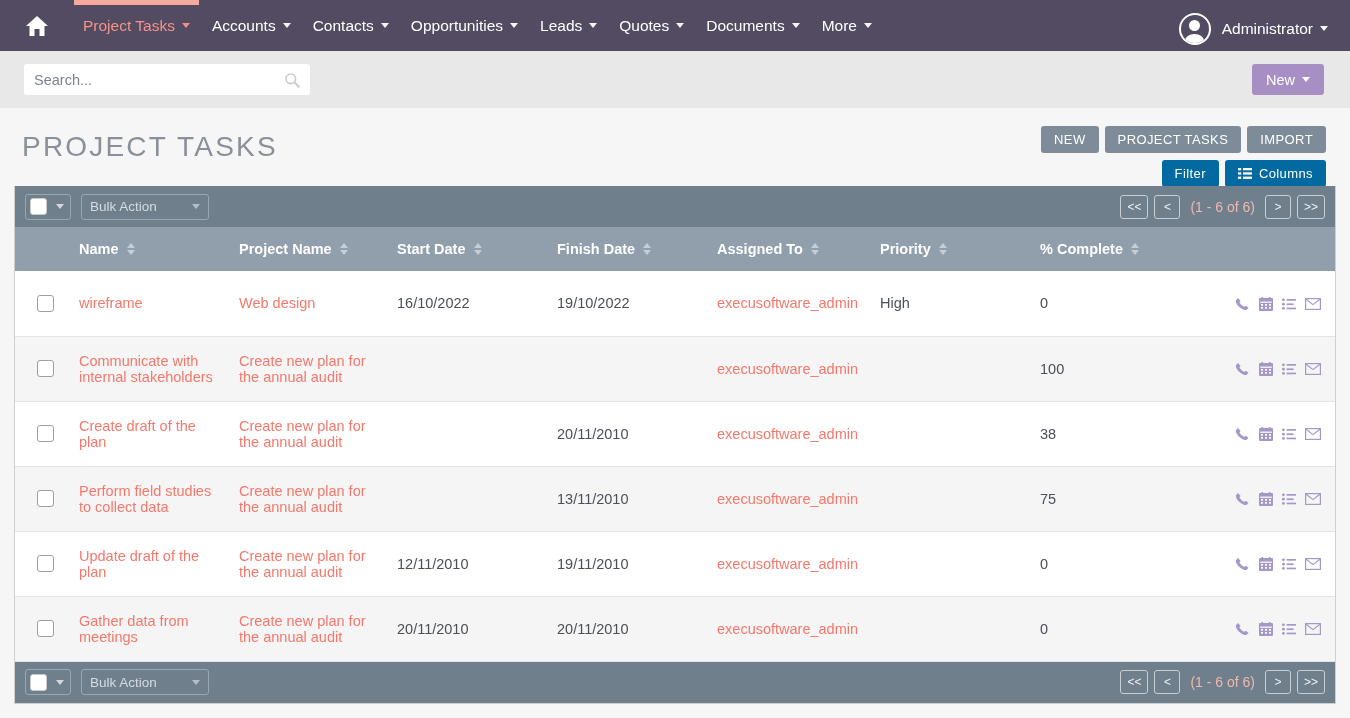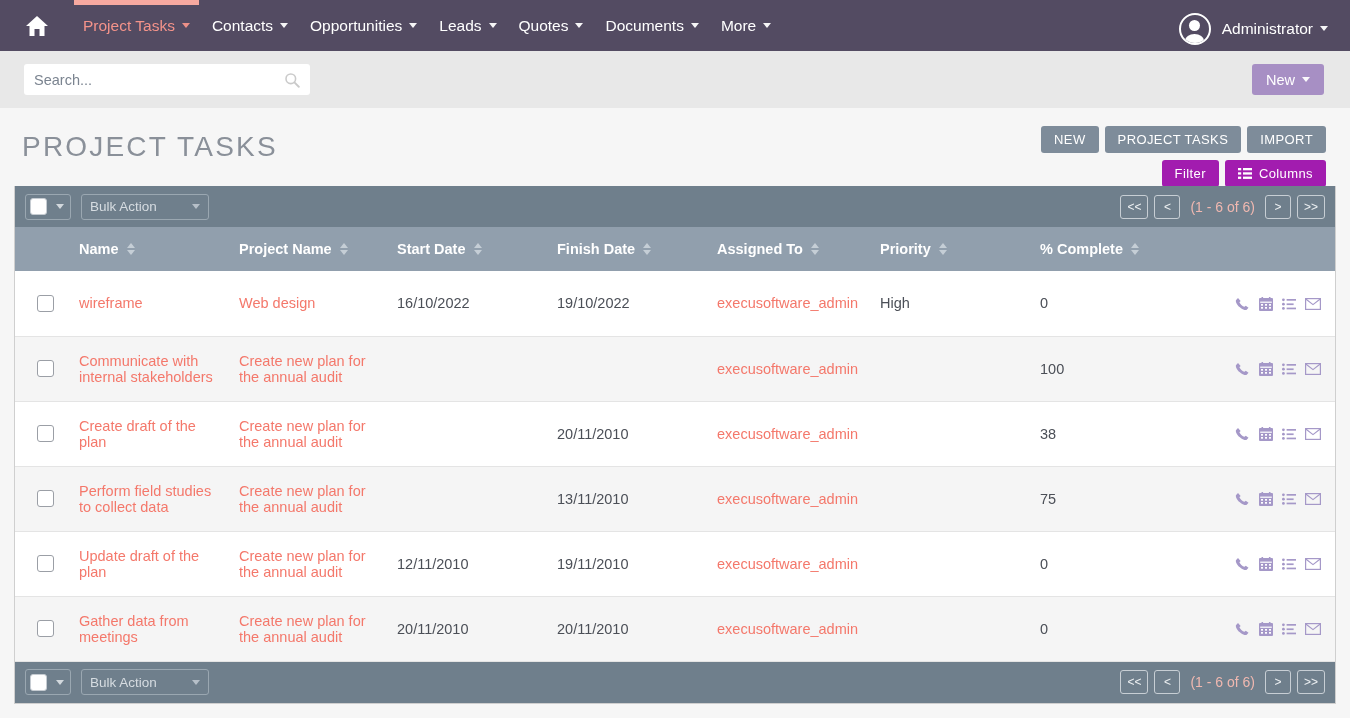--- a/index.html
+++ b/index.html
@@ -143,21 +143,21 @@
     height: 27px;
     padding: 0 13px;
     border-radius: 3px;
     font-size: 13px;
     font-family: "Liberation Sans", sans-serif;
     cursor: pointer;
     letter-spacing: .4px;
     display: flex; align-items: center; gap: 7px;
     white-space: nowrap;
   }
-  .gbtn.light { background: #a21caf; }
+  .gbtn.light { background: #0369a1; }
   .cols-icon { width: 14px; height: 11px; flex: none; }
 
   
   .panel { border: 1px solid #cfcfcf; border-top: none; }
   .bulkbar {
     background: #6f7f8c;
     height: 41px;
     display: flex; align-items: center;
     padding: 0 10px;
     position: relative;
@@ -274,20 +274,24 @@
 
 <div class="topnav">
   <div class="home-icon">
     <svg width="24" height="22" viewBox="0 0 24 22" fill="#ffffff">
       <path d="M12 1 L23 11 L19.5 11 L19.5 21 L14.5 21 L14.5 14 L9.5 14 L9.5 21 L4.5 21 L4.5 11 L1 11 Z"></path>
     </svg>
   </div>
   <div class="nav-items">
       <div class="nav-item active">
         <span>Project Tasks</span>
+        <span class="caret"></span>
+      </div>
+      <div class="nav-item">
+        <span>Accounts</span>
         <span class="caret"></span>
       </div>
       <div class="nav-item">
         <span>Contacts</span>
         <span class="caret"></span>
       </div>
       <div class="nav-item">
         <span>Opportunities</span>
         <span class="caret"></span>
       </div>

